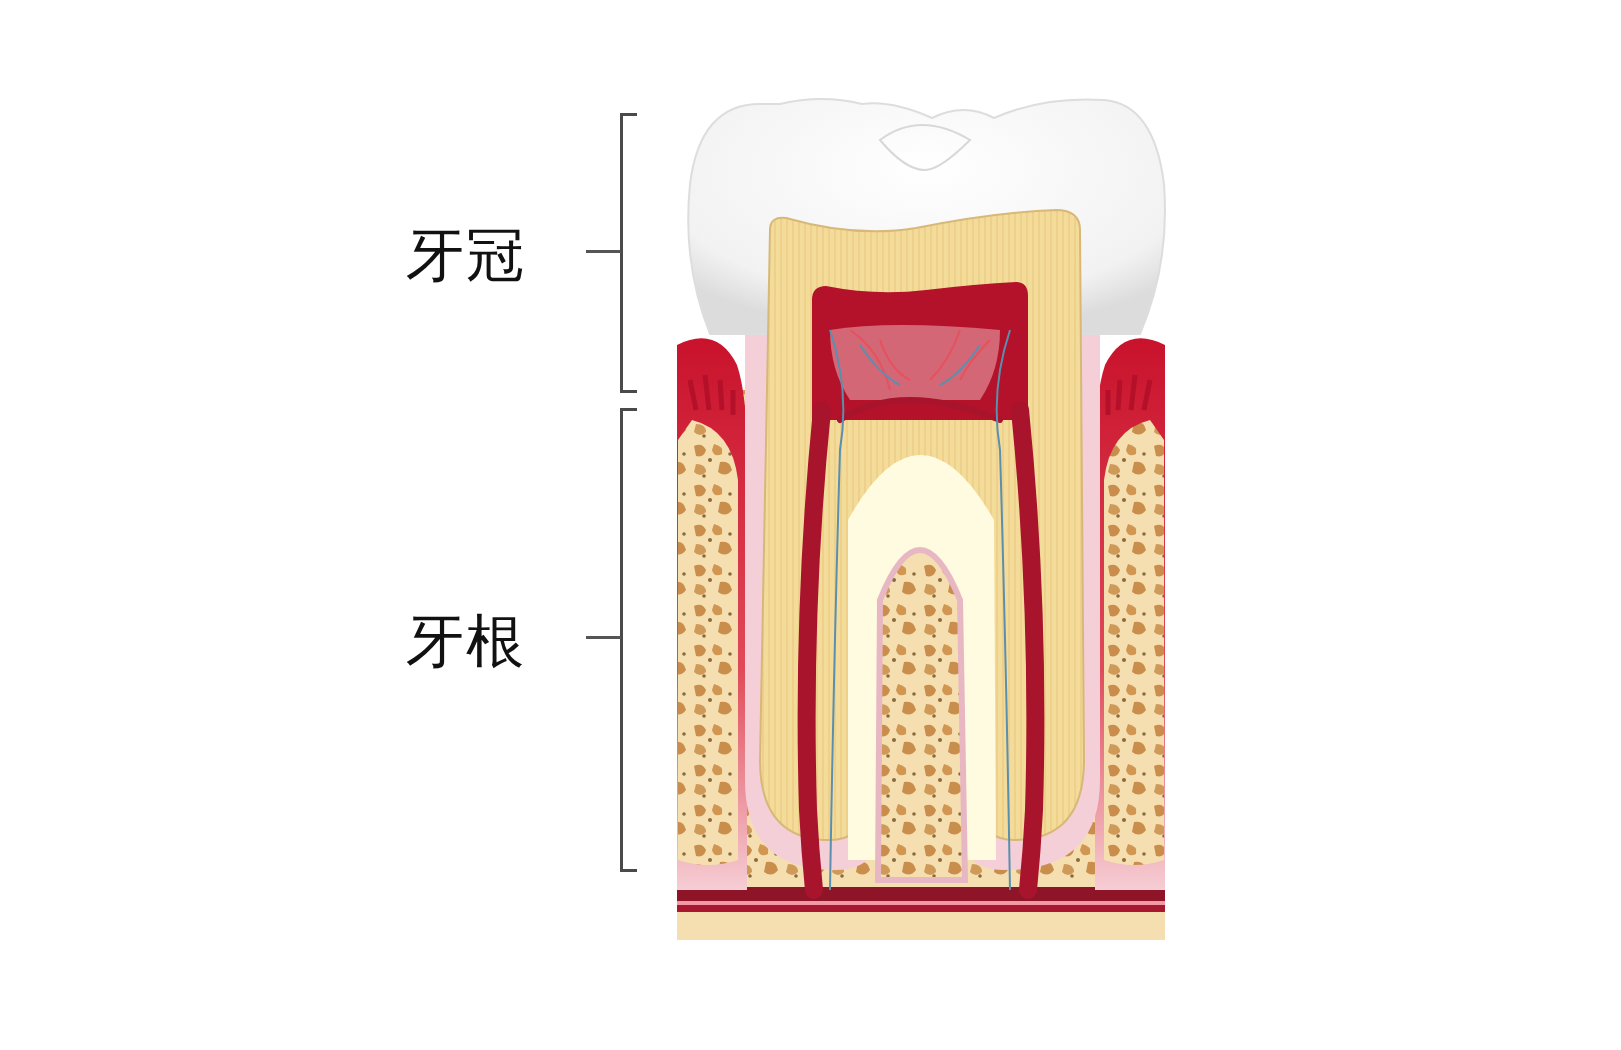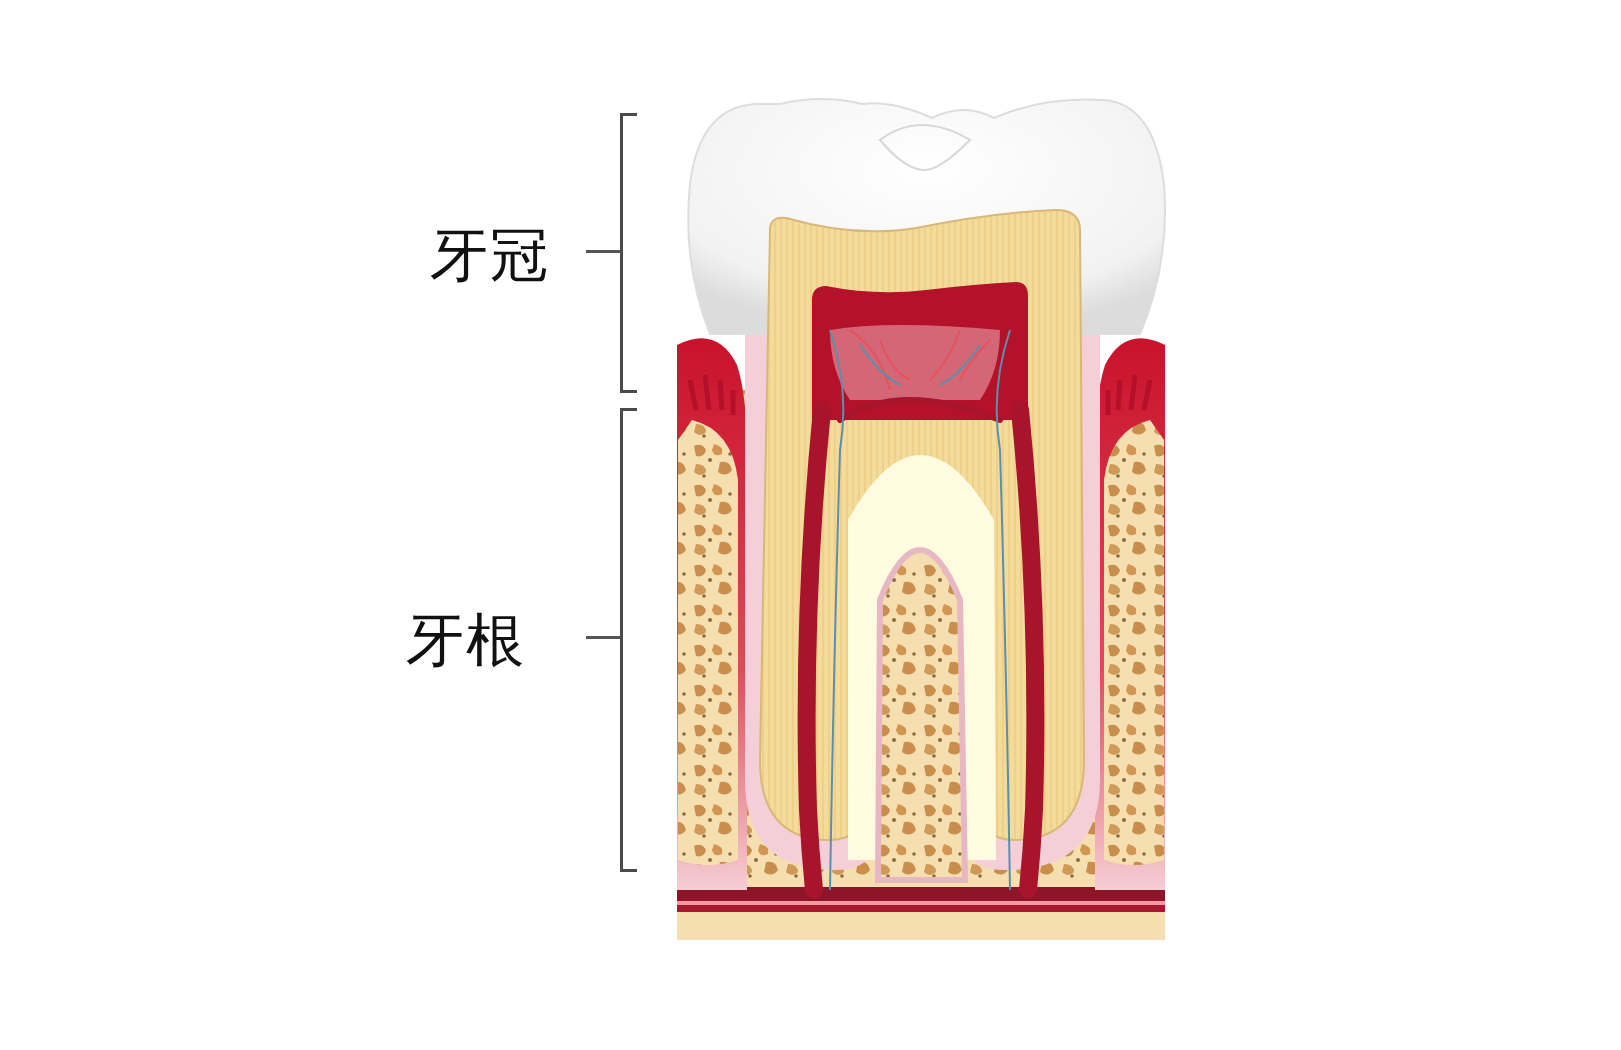--- a/index.html
+++ b/index.html
@@ -1,21 +1,21 @@
 <!DOCTYPE html>
 <html><head>
   <meta charset="utf-8">
   <style>
     html, body { margin: 0; padding: 0; background: #ffffff; }
     body { width: 1621px; height: 1050px; position: relative; overflow: hidden;
            font-family: "DejaVu Sans", "Liberation Sans", sans-serif; }
     .label { position: absolute; font-size: 58px; color: #111111; letter-spacing: 2px;
              line-height: 1; font-weight: 400; }
-    #lbl-crown { left: 406px; top: 226px; margin-left: 24px; }
-    #lbl-root  { left: 406px; top: 612px; font-family: Liberation Serif, serif; }
+    #lbl-crown { left: 406px; top: 226px; }
+    #lbl-root  { left: 406px; top: 612px; }
     .bracket { position: absolute; border: 3px solid #4a4a4a; border-right: none; width: 14px; }
     #br-crown { left: 620px; top: 113px; height: 274px; }
     #br-root  { left: 620px; top: 408px; height: 458px; }
     .tick { position: absolute; height: 3px; width: 35px; background: #555555; }
     #tick-crown { left: 586px; top: 250px; }
     #tick-root  { left: 586px; top: 636px; }
     svg#tooth { position: absolute; left: 0; top: 0; }
   </style>
 </head>
 <body>

